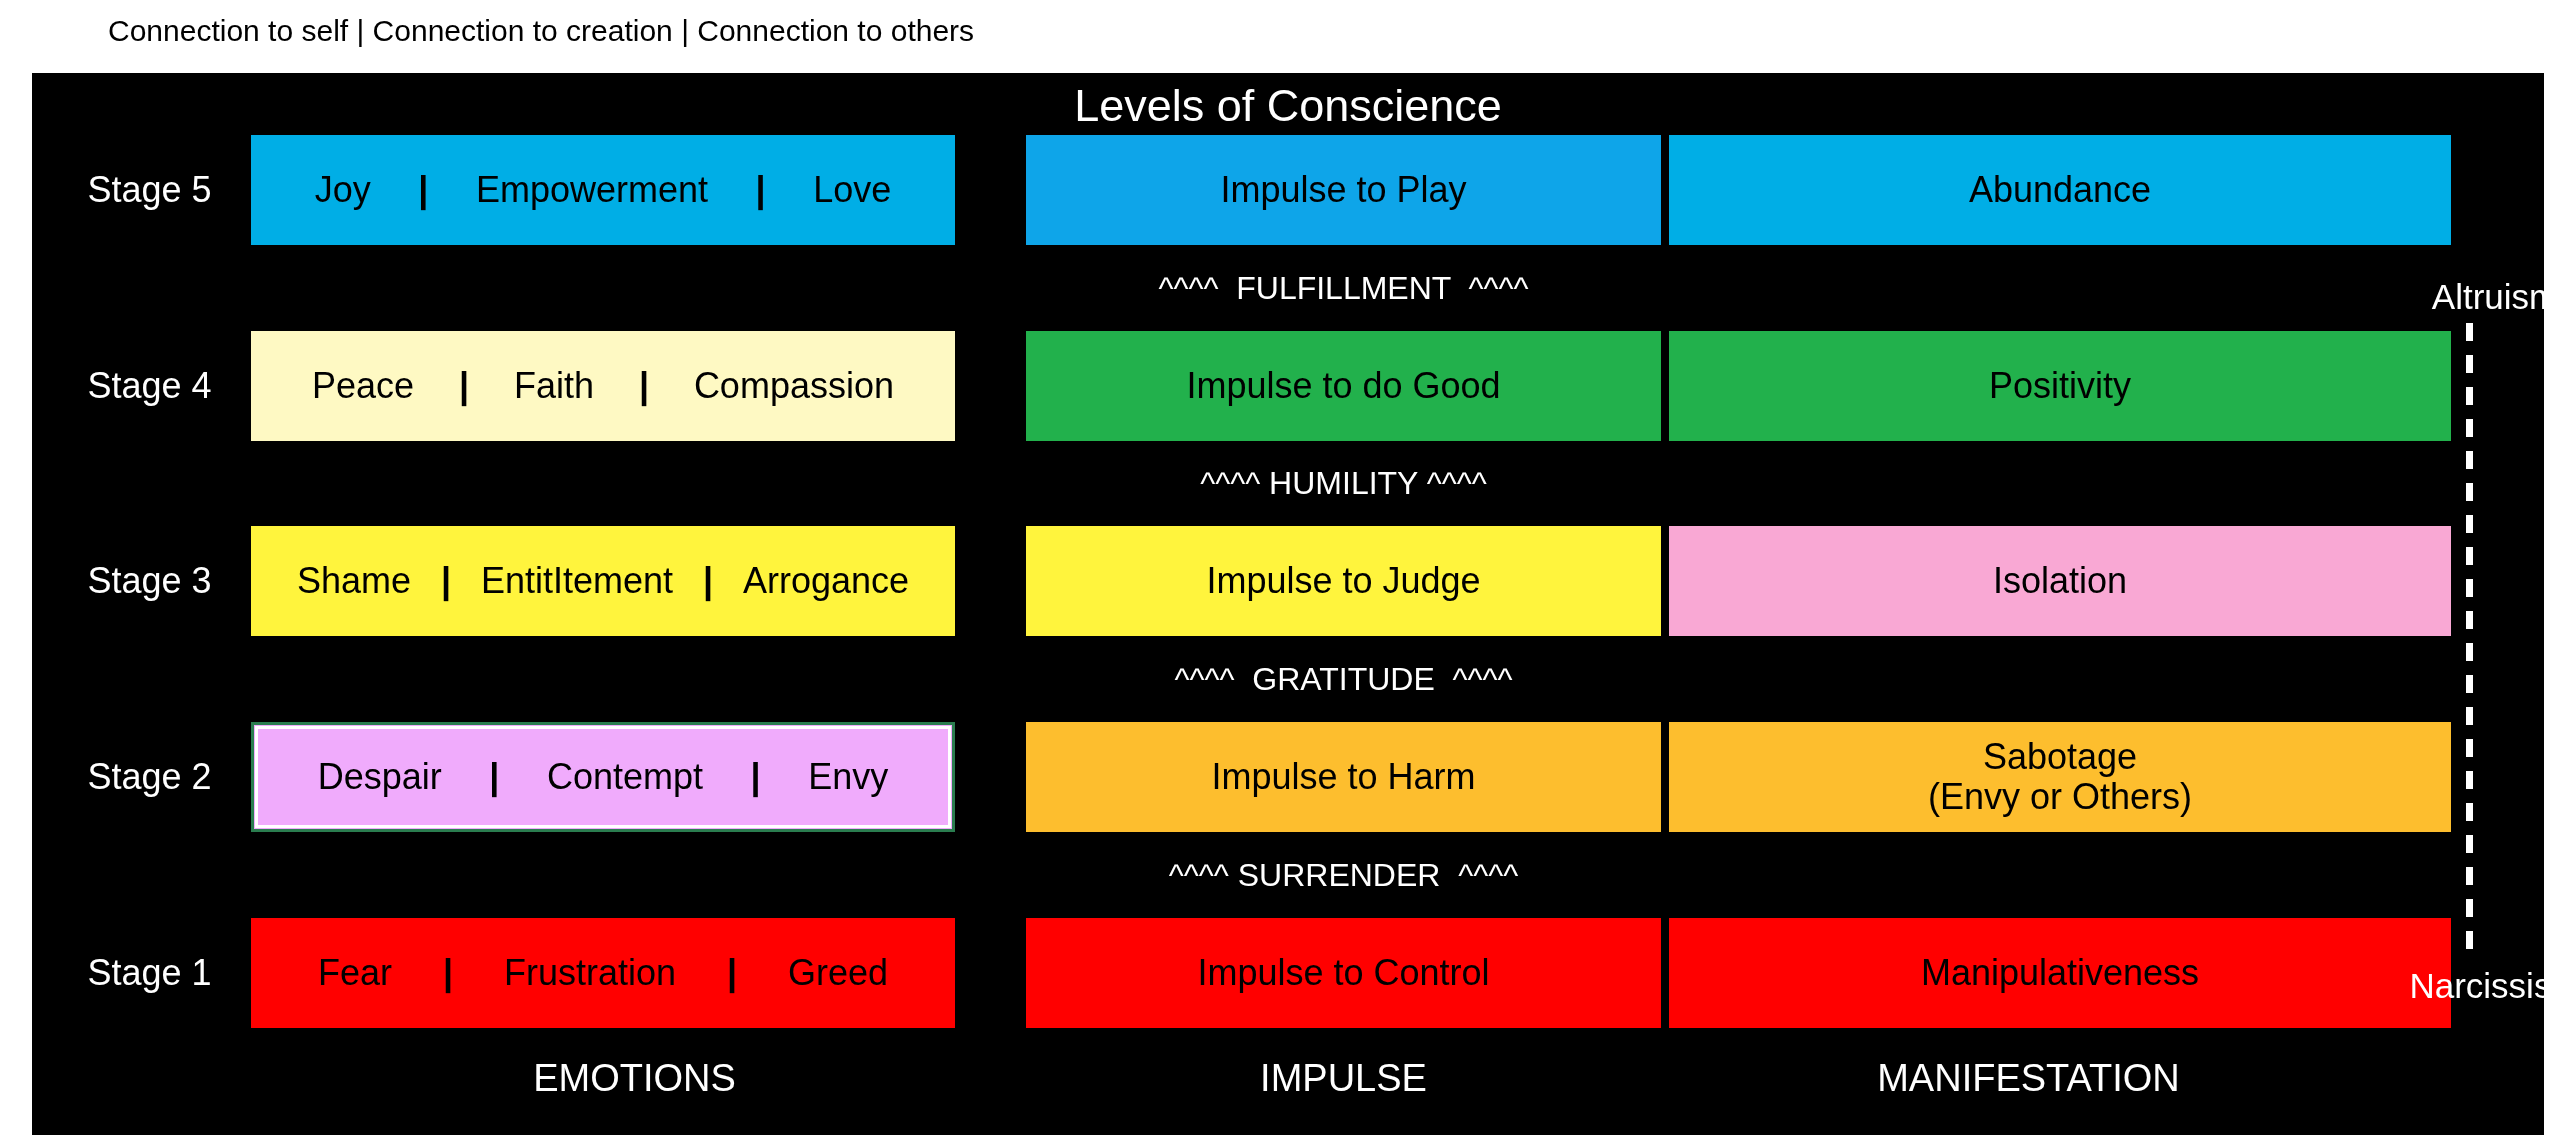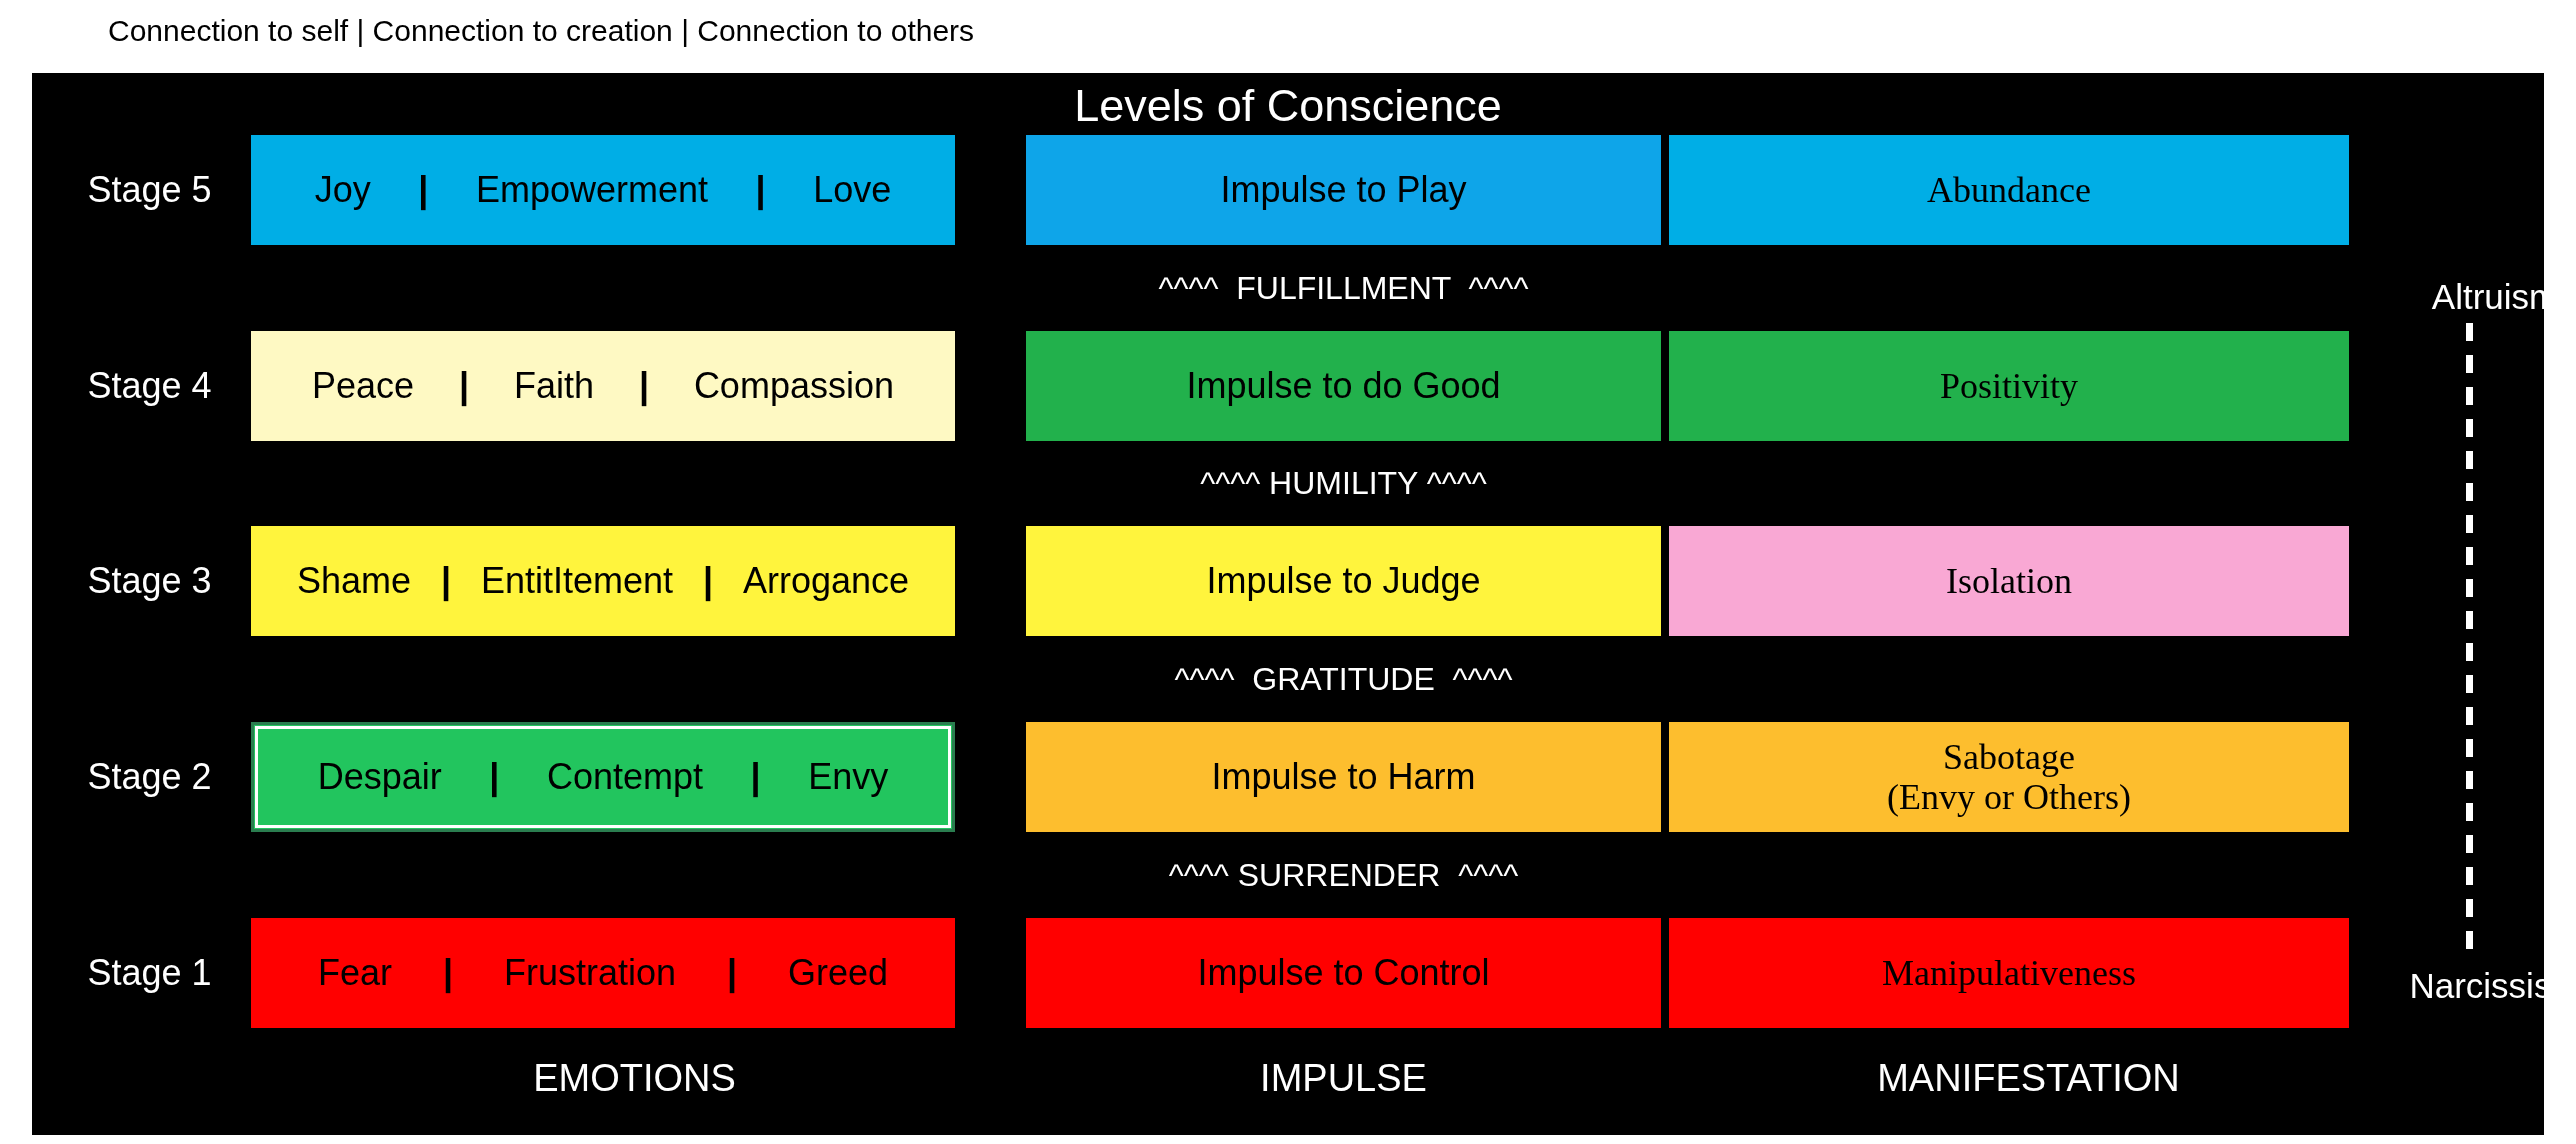--- a/index.html
+++ b/index.html
@@ -85,22 +85,21 @@
     width: 704px;
     justify-content: space-around;
     padding: 0 17.3px;
   }
   .cell.impulse {
     left: 994px;
     width: 635px;
   }
   .cell.manifestation {
     left: 1637px;
-    width: 680px;
-    font-family: Liberation Serif, serif;
+    width: 782px;
   }
   .emo-word {
     flex: 1 1 auto;
     text-align: center;
     white-space: pre;
   }
   .emo-sep {
     flex: 0 0 auto;
     font-weight: bold;
     padding: 0 1.2px;
@@ -225,21 +224,21 @@
           <span class="emo-word">EntitItement</span>
           <span class="emo-sep">|</span>
           <span class="emo-word">Arrogance</span>
         </div>
         <div class="cell impulse" style="background: rgb(255, 244, 61);">Impulse to Judge</div>
         <div class="cell manifestation" style="background: #f9a8d4; white-space: pre-line;">Isolation</div>
       </div>
       <div class="divider-row" style="top: 585px;"><div class="divider-inner">^^^^  GRATITUDE  ^^^^</div></div>
       <div class="stage-row" style="top: 649px;">
         <div class="stage-label">Stage 2</div>
-        <div class="cell emotions highlighted" style="background: #22c55e;">
+        <div class="cell emotions highlighted" style="background: #f0abfc;">
           <span class="emo-word">Despair</span>
           <span class="emo-sep">|</span>
           <span class="emo-word">Contempt</span>
           <span class="emo-sep">|</span>
           <span class="emo-word">Envy</span>
         </div>
         <div class="cell impulse" style="background: rgb(253, 190, 46);">Impulse to Harm</div>
         <div class="cell manifestation" style="background: rgb(253, 190, 46); white-space: pre-line;">Sabotage
 (Envy or Others)</div>
       </div>

